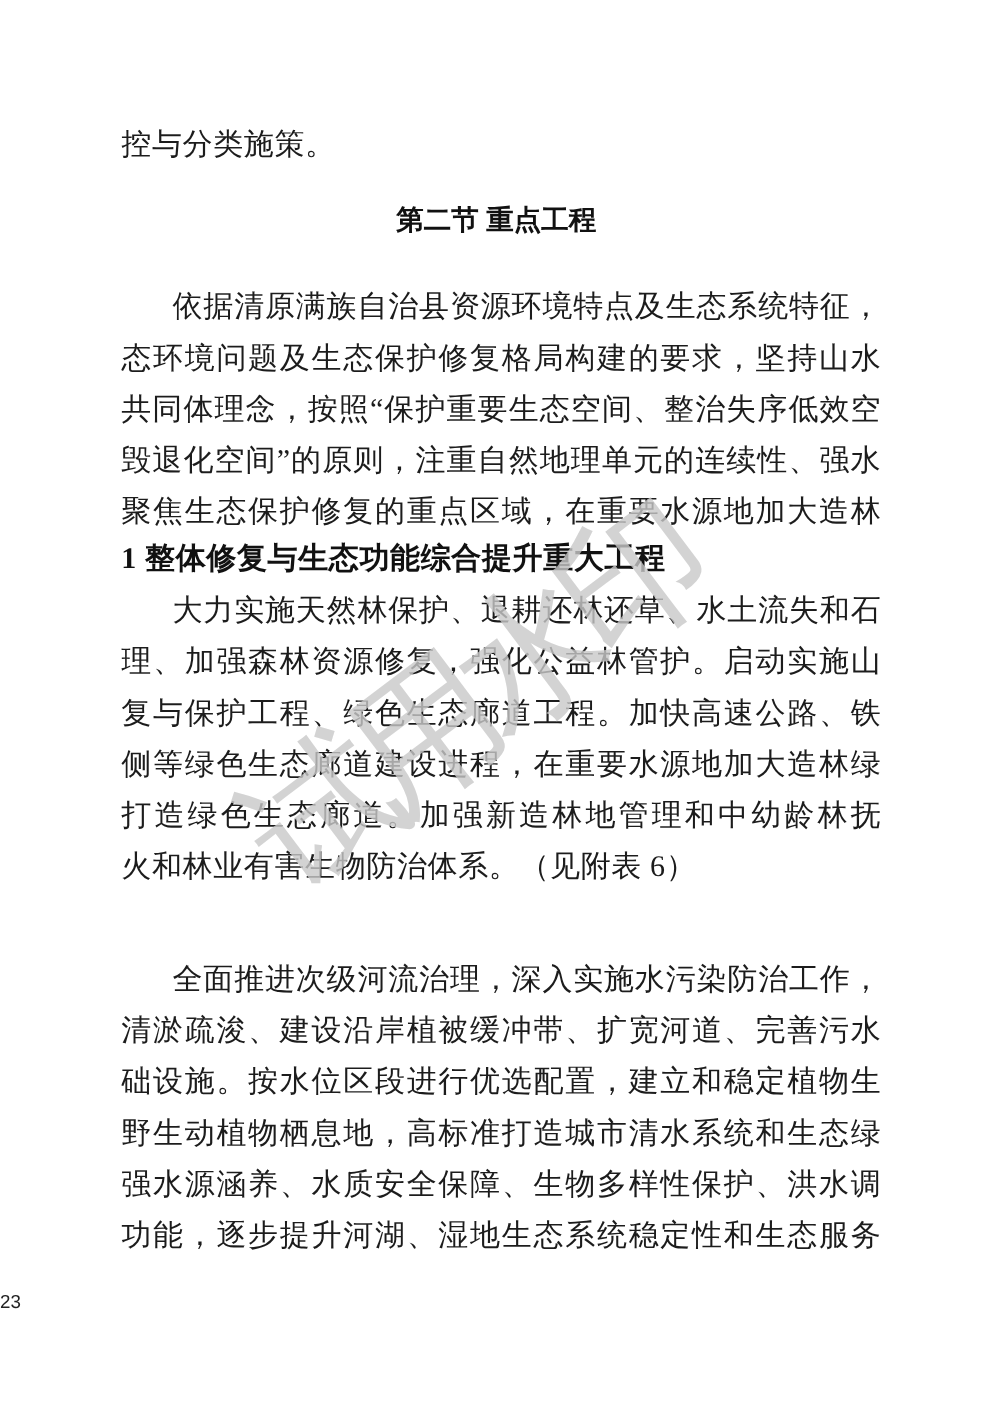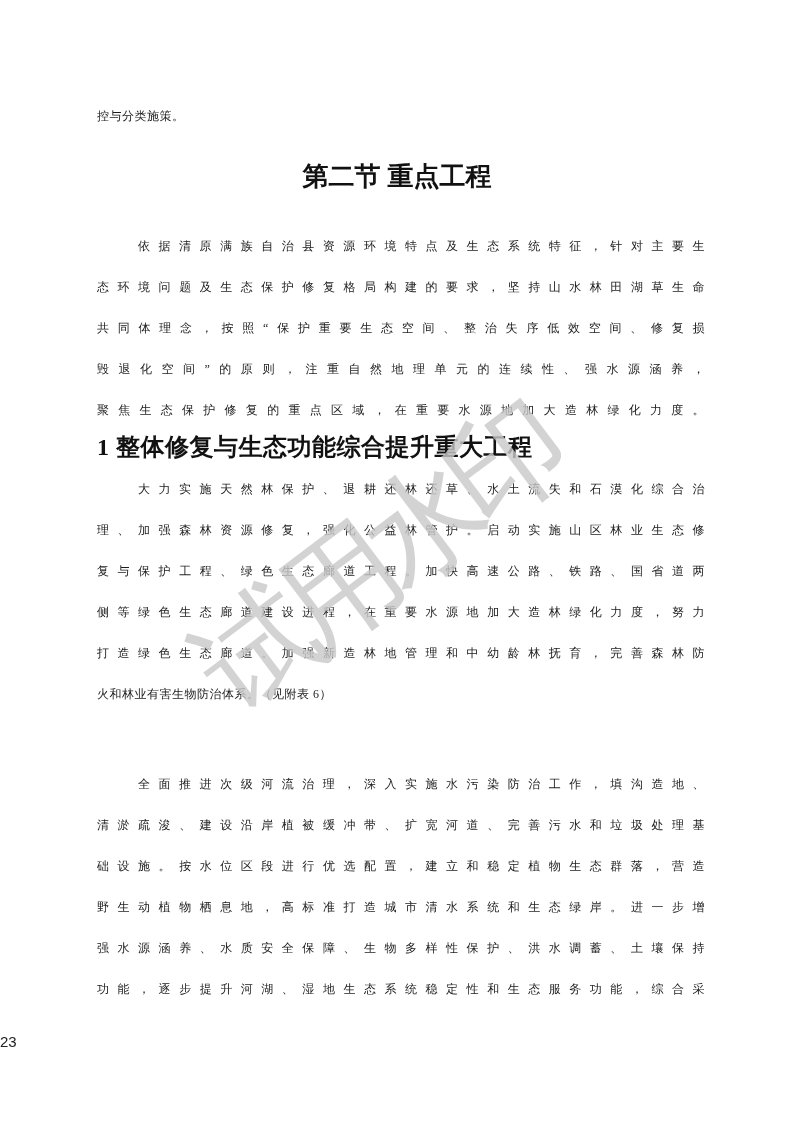--- a/index.html
+++ b/index.html
@@ -11,38 +11,38 @@
     overflow: hidden;
     font-family: "Liberation Serif", "DejaVu Serif", serif;
     color: #1c1c1c;
   }
   .abs { position: absolute; }
   .col { left: 97px; width: 608px; }
 
   .bodyline {
     height: 41px;
     line-height: 41px;
-    font-size: 12px;
+    font-size: 24px;
     letter-spacing: 0.5px;
     overflow: hidden;
   }
   .just {
     text-align: justify;
     text-align-last: justify;
     text-justify: inter-ideograph;
   }
   .indent { padding-left: 41px; }
 
   .section-title {
     top: 160px;
     left: 0;
     width: 100%;
     text-align: center;
     font-family: "Liberation Sans", "DejaVu Sans", sans-serif;
-    font-size: 26px;
+    font-size: 22px;
     font-weight: 700;
     line-height: 32px;
     color: #111111;
   }
   .sub-heading {
     height: 41px;
     line-height: 41px;
     font-size: 24px;
     font-weight: 700;
     color: #111111;

